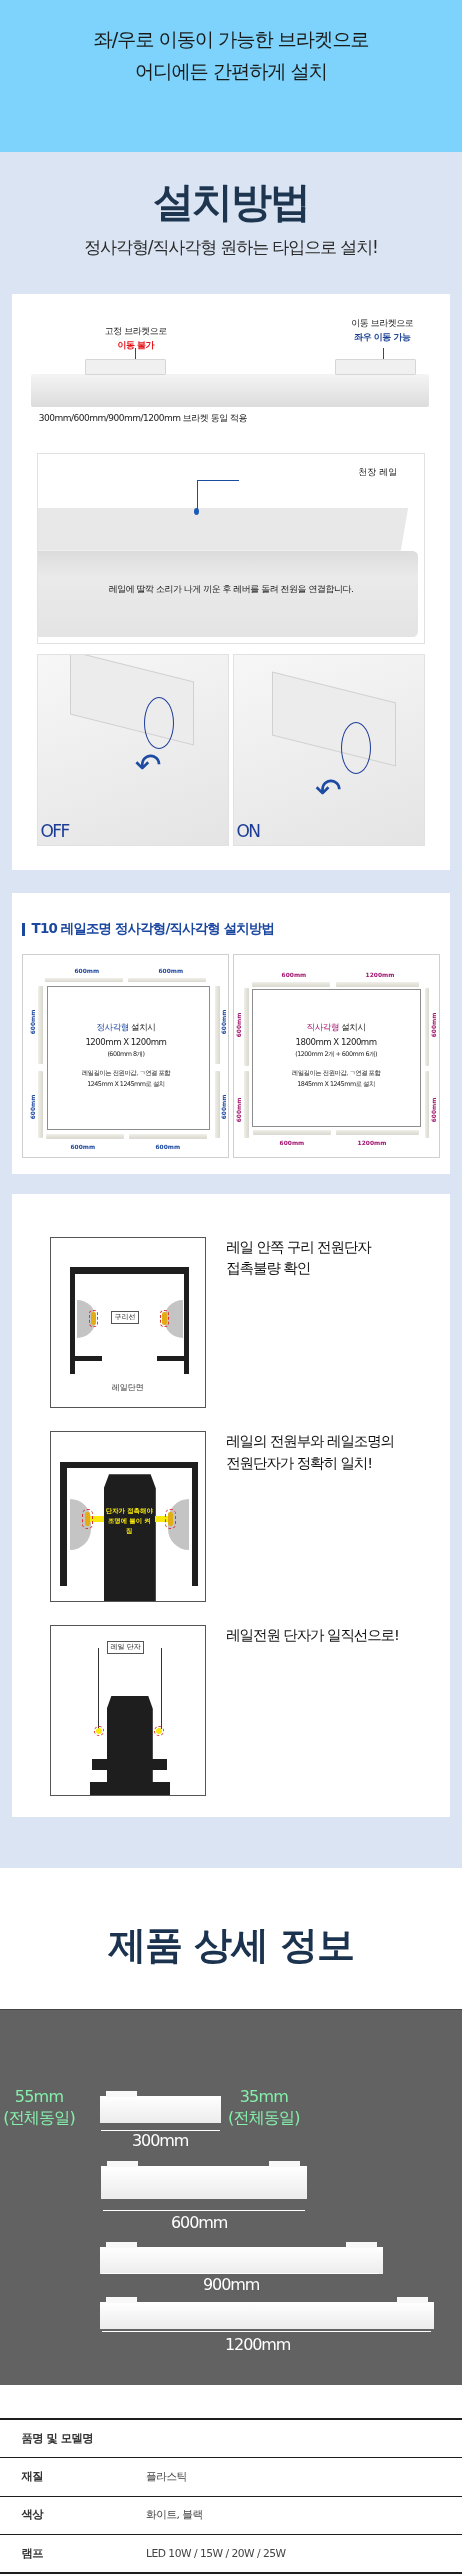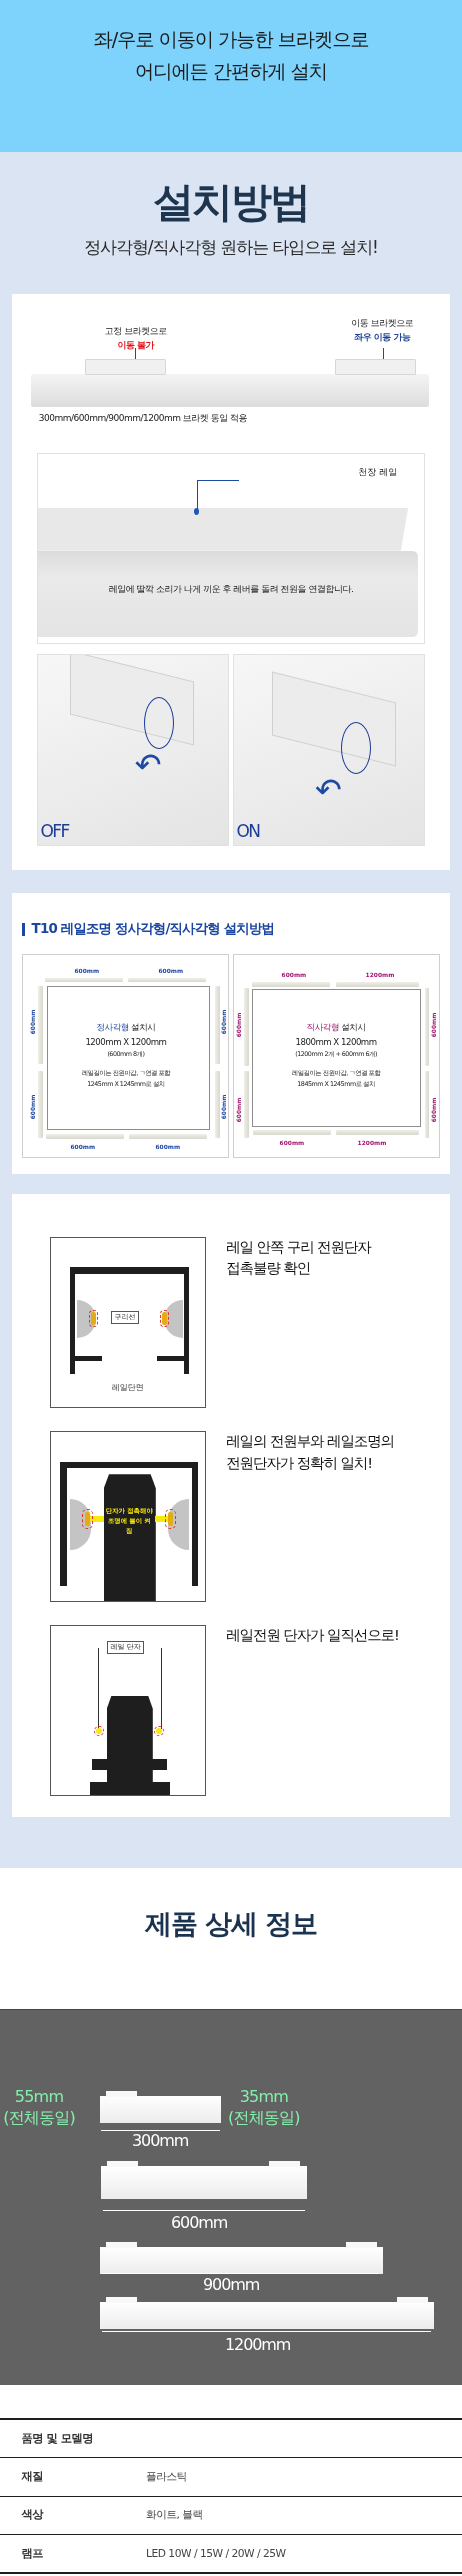--- a/index.html
+++ b/index.html
@@ -60,21 +60,21 @@
   .cau2 { margin-top: 22.6px; }
   .cau3 { margin-top: 23.6px; }
 
   .blk { background: #1e1e1e; position: absolute; }
   .gray { background: #c4c4c4; position: absolute; }
   .ylw { background: #f8e80c; position: absolute; }
   .tag { position: absolute; border: 0.5px solid #555; background: #fff; font-size: 7px; padding: 0.5px 2.7px; color: #222; }
 
   .detail-head { height: 141px; background: #fff; text-align: center; padding-top: 38px; }
   .detail-head .brand { font-size: 14px; font-weight: bold; color: #2d4b6a; }
-  .detail-head .title { font-size: 27px; font-weight: bold; color: #1c3350; letter-spacing: -1.1px; margin-top: 0; }
+  .detail-head .title { font-size: 38px; font-weight: bold; color: #1c3350; letter-spacing: -1.1px; margin-top: 14px; }
 
   .dims { height: 376px; background: #626262; position: relative; border-top: 0.5px solid #444; }
   .dims .lamp { position: absolute; height: 19.3px; background: linear-gradient(#ffffff, #ececec); }
   .dims .lamp .bk { position: absolute; top: -5.4px; width: 31px; height: 6.4px; background: #f8f8f8; }
   .dims .arrowline { position: absolute; height: 0.5px; background: #fff; }
   .dims .lbl { position: absolute; color: #fff; font-size: 16px; letter-spacing: -1.1px; }
   .dims .lbl-sm { position: absolute; color: #86efac; font-size: 13px; line-height: 16px; text-align: center; letter-spacing: -0.8px; }
 
   .spec { margin-top: 33px; border-top: 2.7px solid #1e1e1e; border-bottom: 2.7px solid #1e1e1e; }
   .spec .row { display: flex; border-top: 0.5px solid #1e1e1e; min-height: 37px; }

